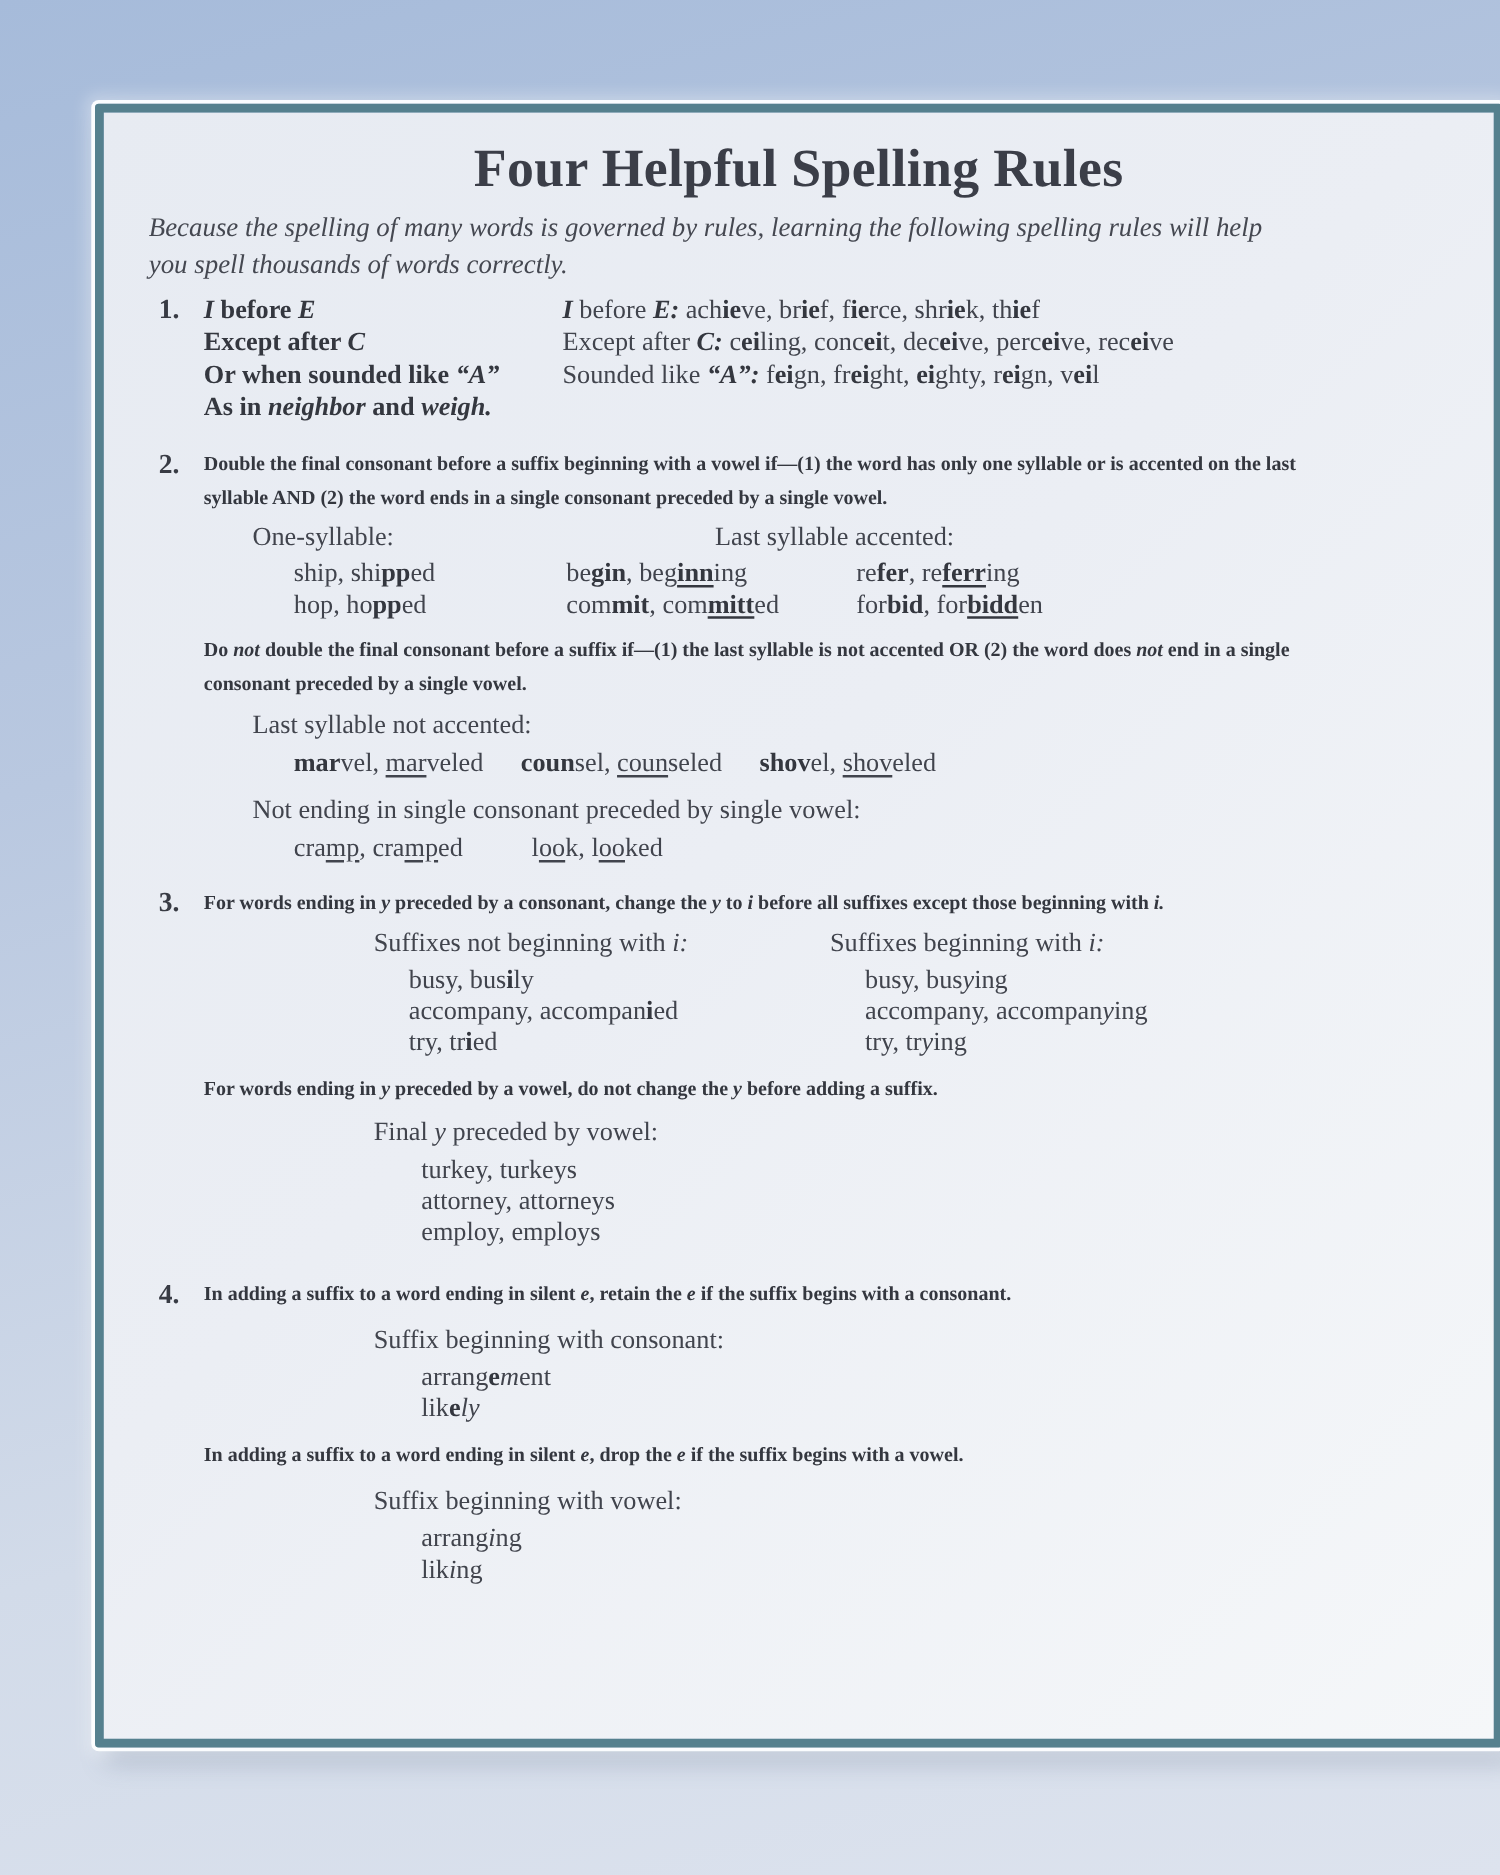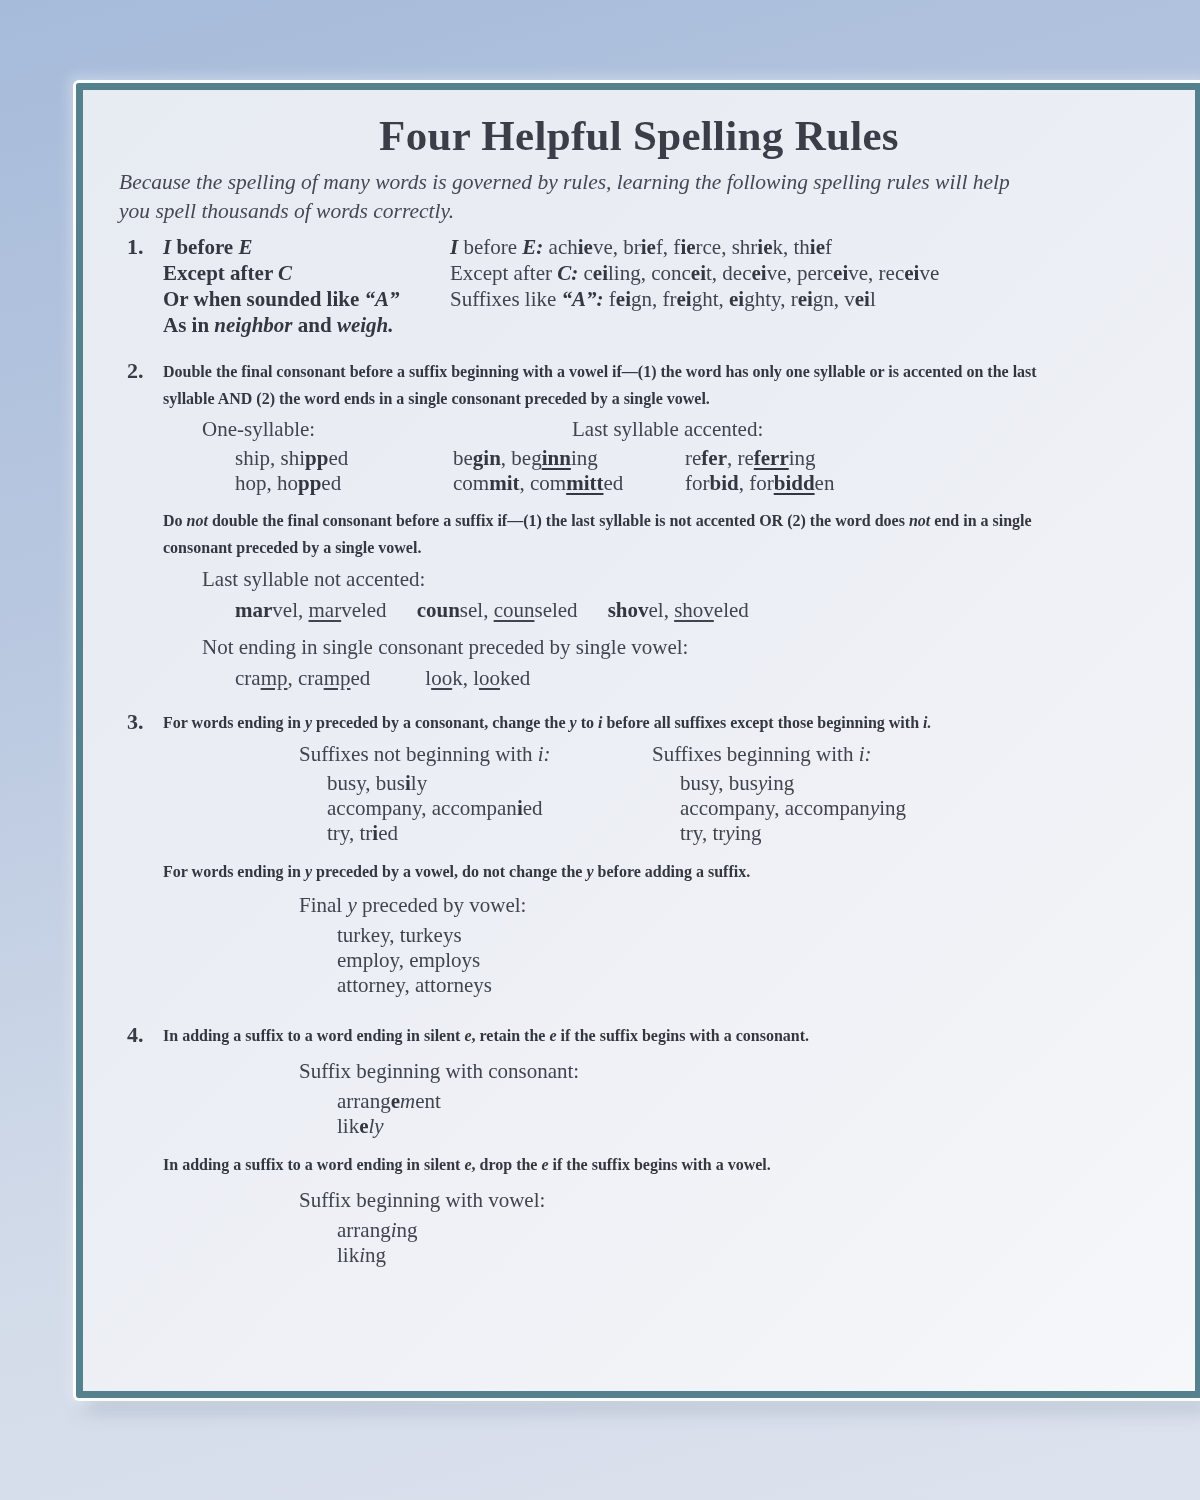--- a/index.html
+++ b/index.html
@@ -45,21 +45,21 @@
   .ex-row { display:flex; margin:4px 0 0 72px; }
   .c-a { width:157px; } .c-b { width:218px; } .c-c { width:232px; }
   .p-not { margin-top:11px; }
   .sub-ind { margin:6px 0 0 39px; }
   .sub-ind2 { margin:12px 0 0 39px; }
   .inline-row { display:flex; margin:6px 0 0 72px; }
   .gap30 > div + div { margin-left:30px; }
   .gap55 > div + div { margin-left:55px; }
 
   .r3 { margin-top:18px; }
-  .r3-cols { display:flex; margin:6px 0 0 136px; }
+  .r3-cols { display:flex; margin:6px 0 0 136px;gap:12px; }
   .r3-col { width:353px; }
   .r3-col .examples { margin:4px 0 0 28px; }
   .mid-heading { margin-top:12px; }
   .hdr-ind { margin:8px 0 0 136px; }
   .list-ind { margin:5px 0 0 174px; }
 
   .r4 { margin-top:24px; }
   .r4 .hdr-ind { margin-top:10px; }
 
   .fb { font-weight:700; color:#34373f; }
@@ -81,21 +81,21 @@
       <div class="r1-cols">
         <div class="r1-left">
           <div class="line"><span class="fb fi">I</span><span class="fb"> before </span><span class="fb fi">E</span></div>
           <div class="line"><span class="fb">Except after </span><span class="fb fi">C</span></div>
           <div class="line"><span class="fb">Or when sounded like </span><span class="fb fi">“A”</span></div>
           <div class="line"><span class="fb">As in </span><span class="fb fi">neighbor</span><span class="fb"> and </span><span class="fb fi">weigh.</span></div>
         </div>
         <div class="r1-right">
           <div class="line"><span class="fb fi">I</span><span> before </span><span class="fb fi">E:</span><span> ach</span><span class="fb">ie</span><span>ve, br</span><span class="fb">ie</span><span>f, f</span><span class="fb">ie</span><span>rce, shr</span><span class="fb">ie</span><span>k, th</span><span class="fb">ie</span><span>f</span></div>
           <div class="line"><span>Except after </span><span class="fb fi">C:</span><span> c</span><span class="fb">ei</span><span>ling, conc</span><span class="fb">ei</span><span>t, dec</span><span class="fb">ei</span><span>ve, perc</span><span class="fb">ei</span><span>ve, rec</span><span class="fb">ei</span><span>ve</span></div>
-          <div class="line"><span>Suffixes like </span><span class="fb fi">“A”:</span><span> f</span><span class="fb">ei</span><span>gn, fr</span><span class="fb">ei</span><span>ght, </span><span class="fb">ei</span><span>ghty, r</span><span class="fb">ei</span><span>gn, v</span><span class="fb">ei</span><span>l</span></div>
+          <div class="line"><span>Sounded like </span><span class="fb fi">“A”:</span><span> f</span><span class="fb">ei</span><span>gn, fr</span><span class="fb">ei</span><span>ght, </span><span class="fb">ei</span><span>ghty, r</span><span class="fb">ei</span><span>gn, v</span><span class="fb">ei</span><span>l</span></div>
         </div>
       </div>
     </div>
   </section>
 
   <section class="rule r2">
     <div class="num">2.</div>
     <div class="body">
       <p class="heading"><span class="fb">Double the final consonant before a suffix beginning with a vowel if—(1) the word has only one syllable or is accented on the last syllable AND (2) the word ends in a single consonant preceded by a single vowel.</span></p>
       <div class="hdr-row">
@@ -150,22 +150,22 @@
             <div class="exline"><span>busy, bus</span><span class="fi">y</span><span>ing</span></div>
             <div class="exline"><span>accompany, accompan</span><span class="fi">y</span><span>ing</span></div>
             <div class="exline"><span>try, tr</span><span class="fi">y</span><span>ing</span></div>
           </div>
         </div>
       </div>
       <p class="heading mid-heading"><span class="fb">For words ending in </span><span class="fb fi">y</span><span class="fb"> preceded by a vowel, do not change the </span><span class="fb fi">y</span><span class="fb"> before adding a suffix.</span></p>
       <div class="sub hdr-ind"><span>Final </span><span class="fi">y</span><span> preceded by vowel:</span></div>
       <div class="list-ind">
         <div class="exline"><span>turkey, turkeys</span></div>
+        <div class="exline"><span>attorney, attorneys</span></div>
         <div class="exline"><span>employ, employs</span></div>
-        <div class="exline"><span>attorney, attorneys</span></div>
       </div>
     </div>
   </section>
 
   <section class="rule r4">
     <div class="num">4.</div>
     <div class="body">
       <p class="heading"><span class="fb">In adding a suffix to a word ending in silent </span><span class="fb fi">e</span><span class="fb">, retain the </span><span class="fb fi">e</span><span class="fb"> if the suffix begins with a consonant.</span></p>
       <div class="sub hdr-ind">Suffix beginning with consonant:</div>
       <div class="list-ind">

